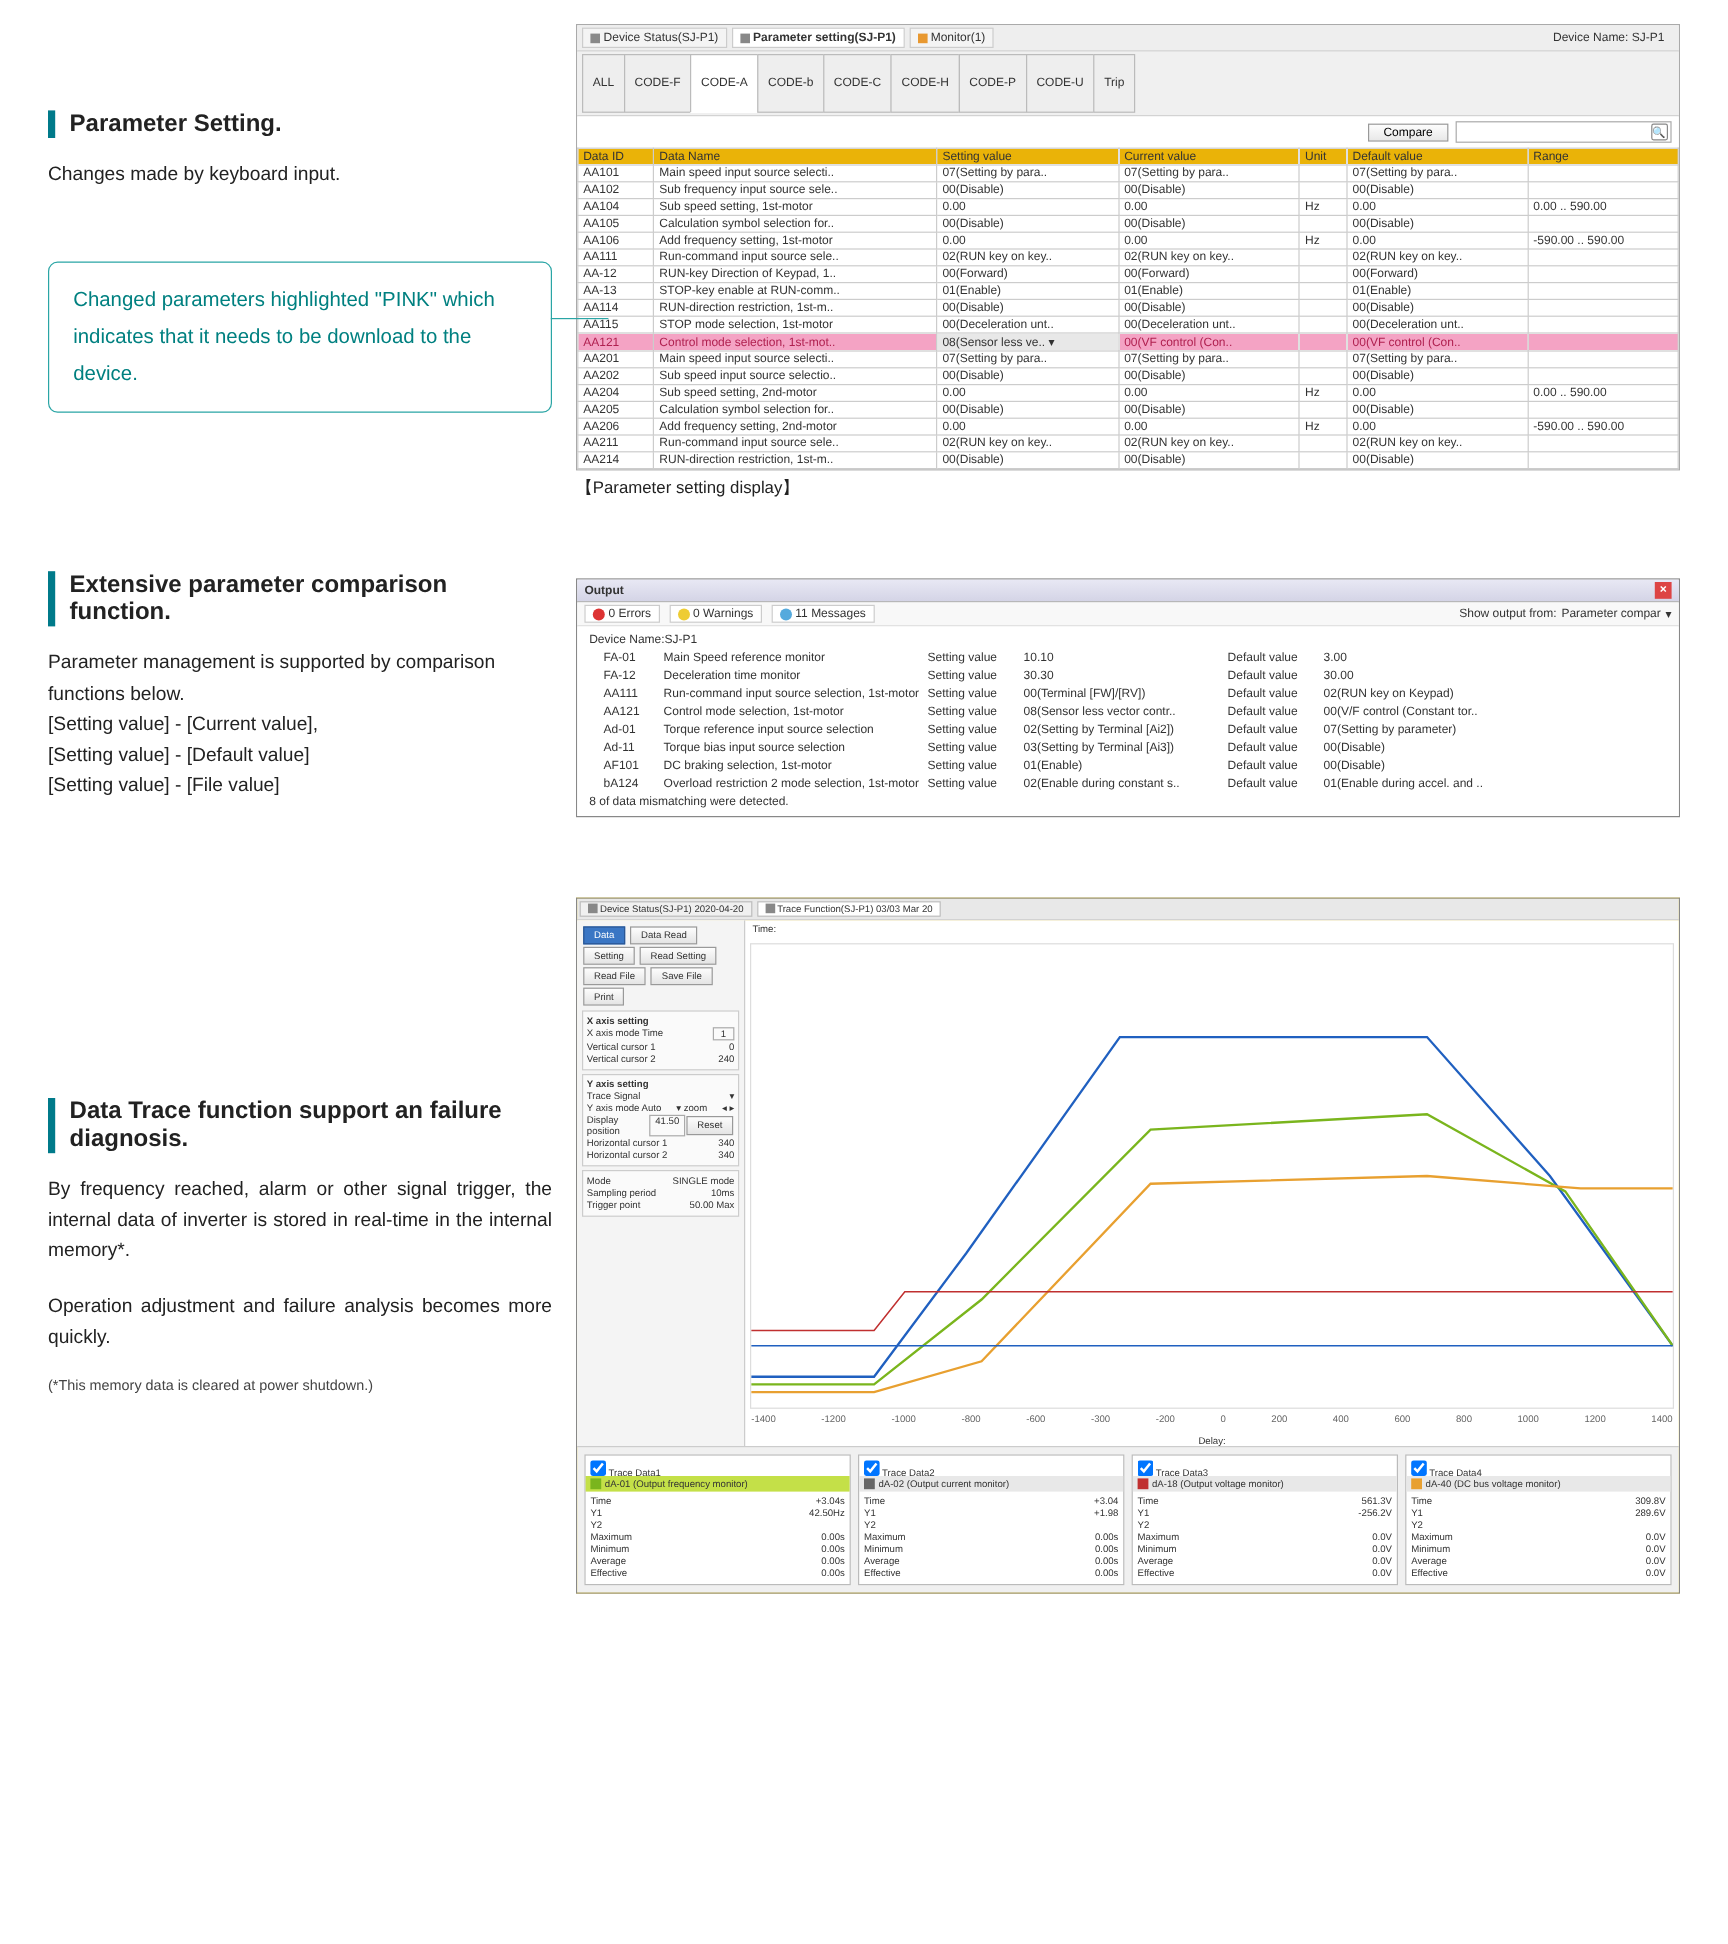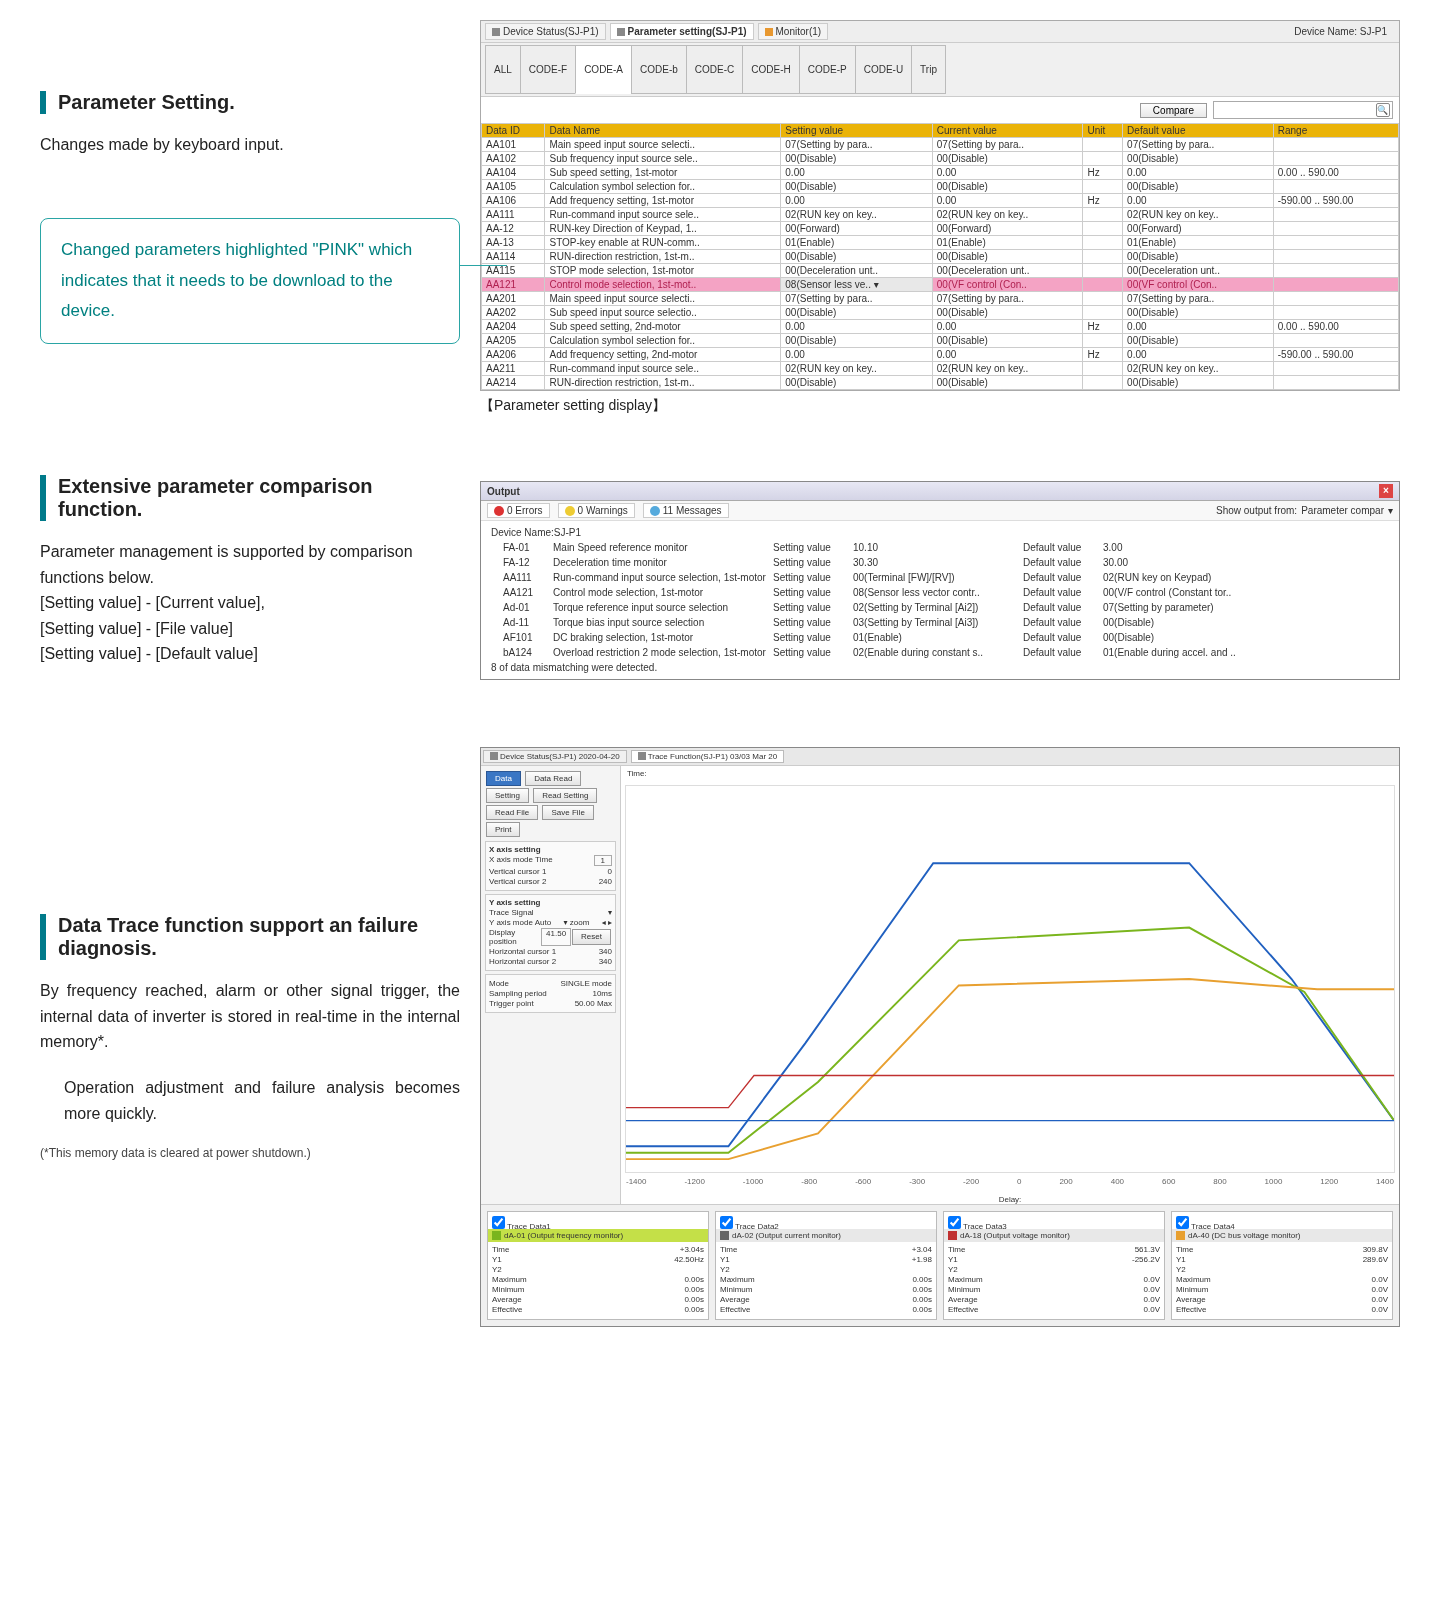--- a/index.html
+++ b/index.html
@@ -402,22 +402,22 @@
     <div class="caption">【Parameter setting display】</div>
   </div>
 </div>
 
 <div class="section">
   <div class="left-col">
     <div class="heading">Extensive parameter comparison function.</div>
     <div class="body-text">
       <div>Parameter management is supported by comparison functions below.</div>
       <div>[Setting value] - [Current value],</div>
+      <div>[Setting value] - [Default value]</div>
       <div>[Setting value] - [File value]</div>
-      <div>[Setting value] - [Default value]</div>
     </div>
   </div>
   <div class="right-col">
     <div class="out-win">
       <div class="out-title">
         <span>Output</span>
         <span class="close-x">×</span>
       </div>
       <div class="out-bar">
         <div class="out-pill">
@@ -509,21 +509,21 @@
         <div>8 of data mismatching were detected.</div>
       </div>
     </div>
   </div>
 </div>
 
 <div class="section">
   <div class="left-col">
     <div class="heading">Data Trace function support an failure diagnosis.</div>
     <div class="body-text" style="text-align:justify;">By frequency reached, alarm or other signal trigger, the internal data of inverter is stored in real-time in the internal memory*.</div>
-    <div class="body-text" style="text-align:justify;margin-left:24px;">Operation adjustment and failure analysis becomes more quickly.</div>
+    <div class="body-text" style="text-align:justify;">Operation adjustment and failure analysis becomes more quickly.</div>
     <div class="footnote">(*This memory data is cleared at power shutdown.)</div>
   </div>
   <div class="right-col">
     <div class="trace-win">
       <div class="trace-tabs">
         <div class="trace-tab">
             <span class="tab-icon"></span>
             <span>Device Status(SJ-P1) 2020-04-20</span>
           </div>
         <div class="trace-tab active">

